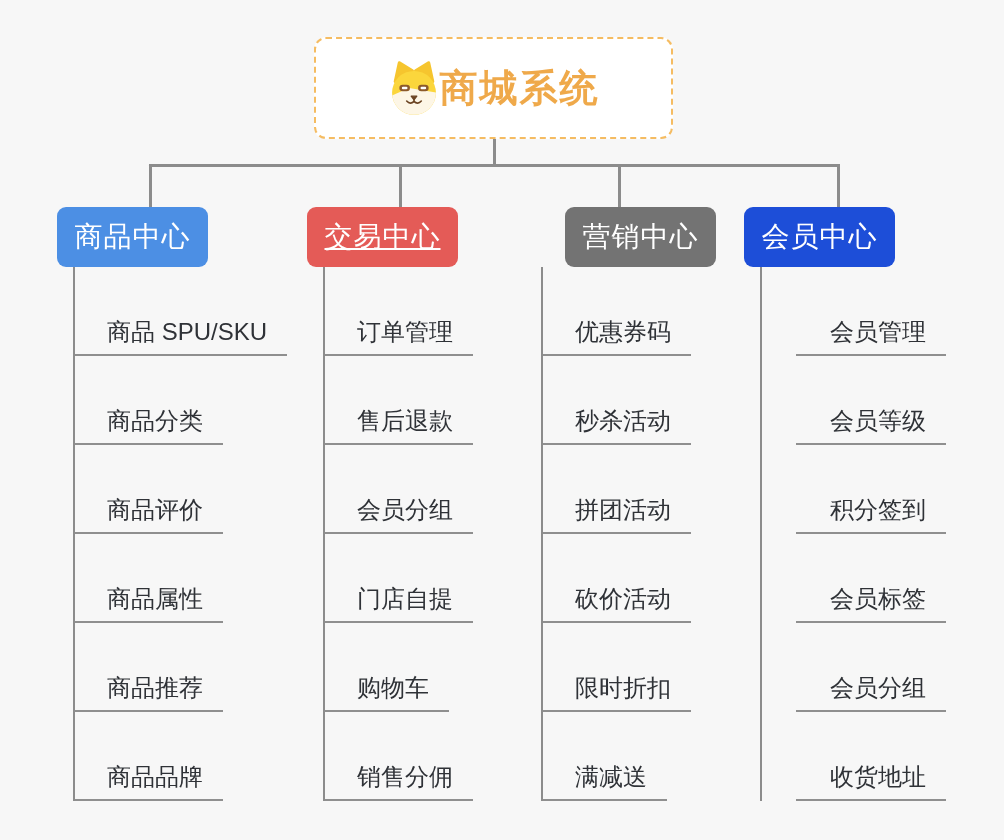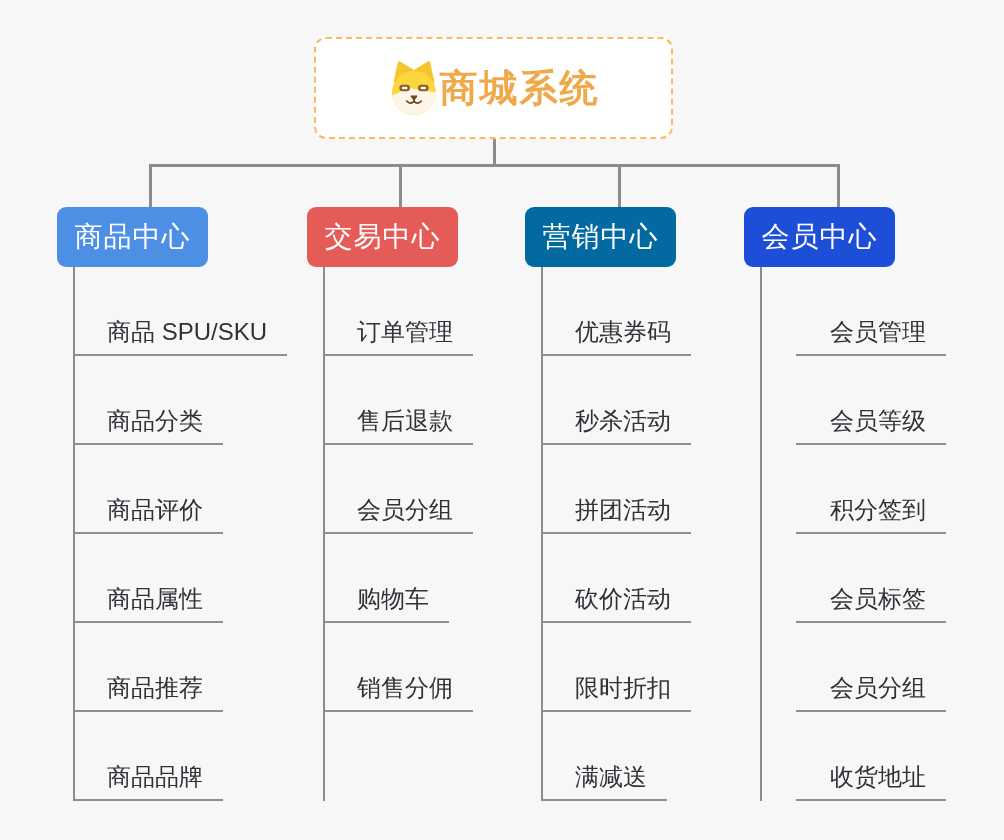--- a/index.html
+++ b/index.html
@@ -139,42 +139,45 @@
         <span class="item-label">商品属性</span>
       </div>
     <div class="item">
         <span class="item-label">商品推荐</span>
       </div>
     <div class="item">
         <span class="item-label">商品品牌</span>
       </div>
   </div>
 
-  <div class="branch-header bh1" style="background-color: rgb(228, 91, 87);">
+  <div class="branch-header bh1" style="background-color: rgb(228, 91, 87); text-decoration: underline;">
     <span>交易中心</span>
   </div>
   <div class="items it1">
     <div class="item">
         <span class="item-label">订单管理</span>
       </div>
     <div class="item">
         <span class="item-label">售后退款</span>
       </div>
     <div class="item">
         <span class="item-label">会员分组</span>
       </div>
     <div class="item">
+        <span class="item-label">门店自提</span>
+      </div>
+    <div class="item">
         <span class="item-label">购物车</span>
       </div>
     <div class="item">
         <span class="item-label">销售分佣</span>
       </div>
   </div>
 
-  <div class="branch-header bh2" style="background-color: #0369a1;">
+  <div class="branch-header bh2" style="background-color: #737373; margin-left: 40px;">
     <span>营销中心</span>
   </div>
   <div class="items it2">
     <div class="item">
         <span class="item-label">优惠券码</span>
       </div>
     <div class="item">
         <span class="item-label">秒杀活动</span>
       </div>
     <div class="item">

